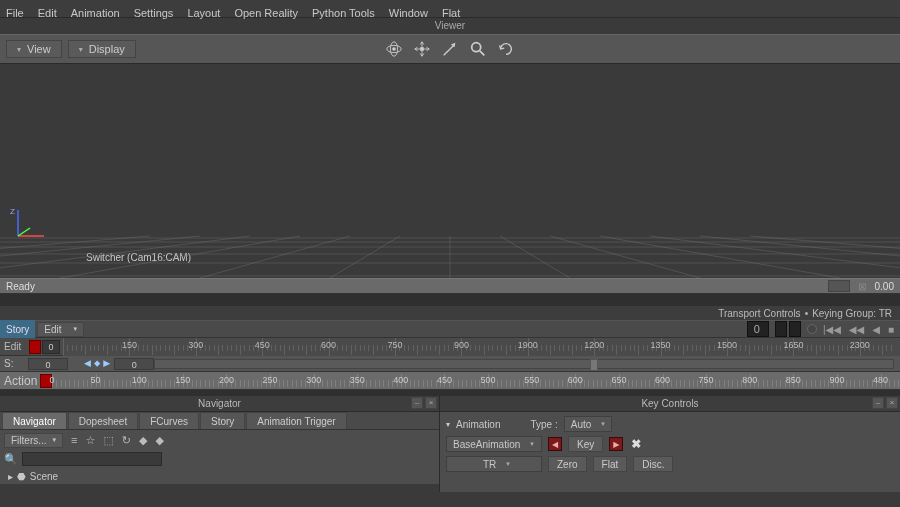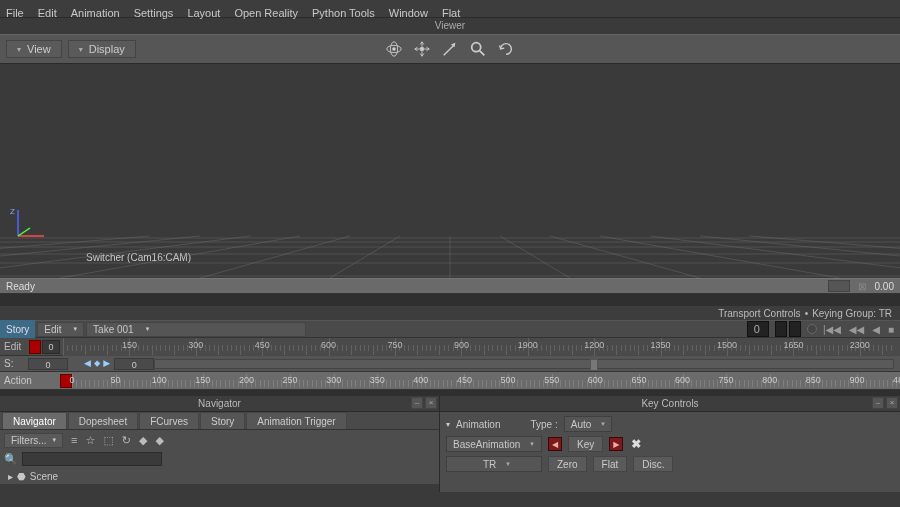--- a/index.html
+++ b/index.html
@@ -39,21 +39,21 @@
 .ruler .tick { position:absolute; top:0; bottom:0; width:1px; background:#616161;}
 .ruler .tlabel { position:absolute; top:2px; font-size:9px; color:#bbb; transform:translateX(-50%);}
 .slider-row { height:16px; background:#555; display:flex; align-items:center; border-bottom:1px solid #333;}
 .slider-row .lbl{ width:28px; padding-left:4px; font-size:10px;}
 .slider-row .val{ width:40px; text-align:center; background:#4a4a4a; height:12px; font-size:9px; line-height:12px; border:1px solid #3a3a3a;}
 .slider-row .spacer{ width:12px;}
 .slider-row .micons{ display:flex; gap:3px; margin:0 4px; color:#9cf; font-size:9px;}
 .slider-row .track{ flex:1; height:10px; background:#5a5a5a; border:1px solid #444; position:relative; margin-right:6px;}
 .slider-row .handle{ position:absolute; right:40%; top:-1px; width:8px; height:12px; background:#777; border:1px solid #555;}
 .action-ruler { height:18px; background:#6b6b6b; display:flex; align-items:center; border-bottom:1px solid #333; position:relative;}
-.action-ruler .lbl{ width:60px; padding-left:4px; font-size:10px;}
+.action-ruler .lbl{ width:40px; padding-left:4px; font-size:12px;}
 .action-ruler .redhandle{ width:12px; height:14px; background:#a00; border:1px solid #600;}
 .action-ruler .track{ flex:1; position:relative; height:18px;}
 .action-ruler .tick{ position:absolute; top:3px; bottom:3px; width:1px; background:#808080;}
 .action-ruler .tlabel{ position:absolute; top:3px; font-size:9px; color:#ccc; transform:translateX(-50%);}
 .gap2 { height:6px; background:#2f2f2f;}
 .panel-header { height:16px; background:#3d3d3d; display:flex; align-items:center; justify-content:center; font-size:10px; color:#bbb; position:relative; border-bottom:1px solid #2a2a2a;}
 .panel-header .pbtns { position:absolute; right:2px; top:1px; display:flex; gap:2px;}
 .panel-header .pbtns div{ width:12px;height:12px; background:#555; border:1px solid #444; font-size:8px; line-height:10px; text-align:center; color:#aaa;}
 .lower { display:flex; height:96px;}
 .nav-col { width:440px; display:flex; flex-direction:column; border-right:1px solid #2a2a2a;}
@@ -173,24 +173,20 @@
 <div class="transport-bar">
   <span>Transport Controls</span>
     <span>•</span>
     <span>Keying Group: TR</span>
 </div>
 
 <div class="take-row">
   <div class="story-lbl">Story</div>
   <div class="drop">
       <span>Edit</span>
-      <span class="car">▾</span>
-    </div>
-  <div class="drop" style="min-width:220px;">
-      <span>Take 001</span>
       <span class="car">▾</span>
     </div>
   <div class="timecode-group">
     <div class="tc-main">0</div>
     <div class="tc-side">
         <div></div>
         <div></div>
       </div>
     <div class="tcircle"></div>
     <div class="play-icons">

